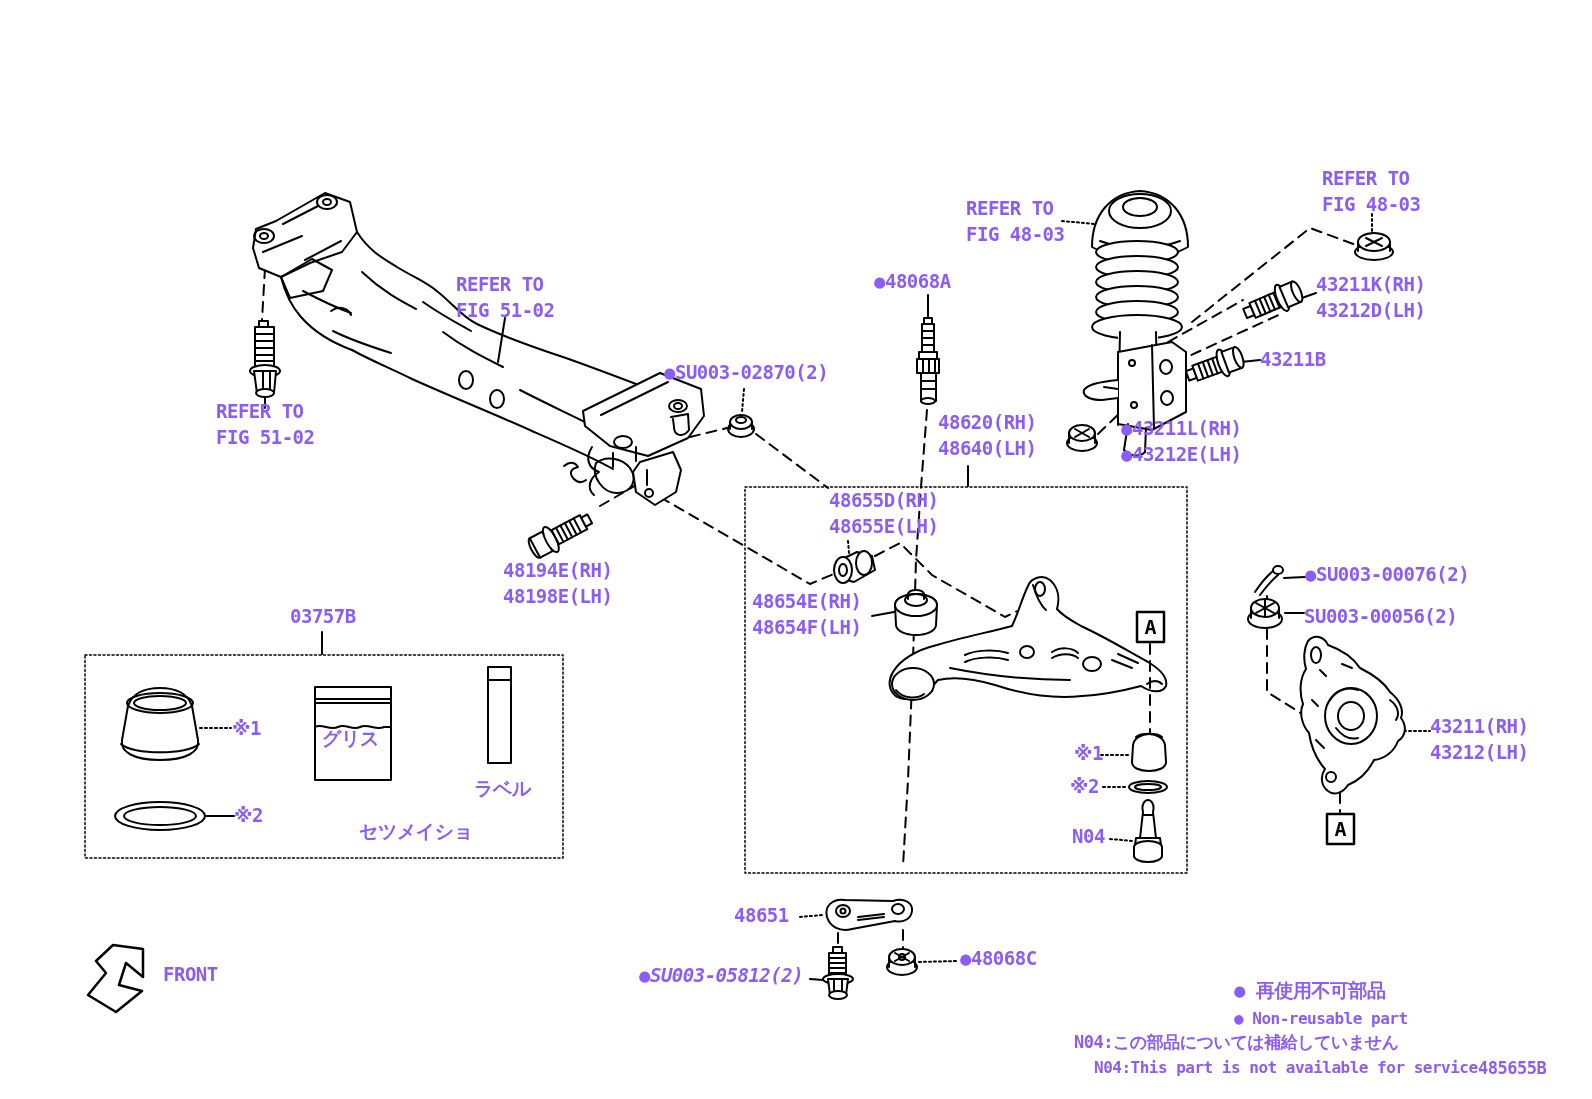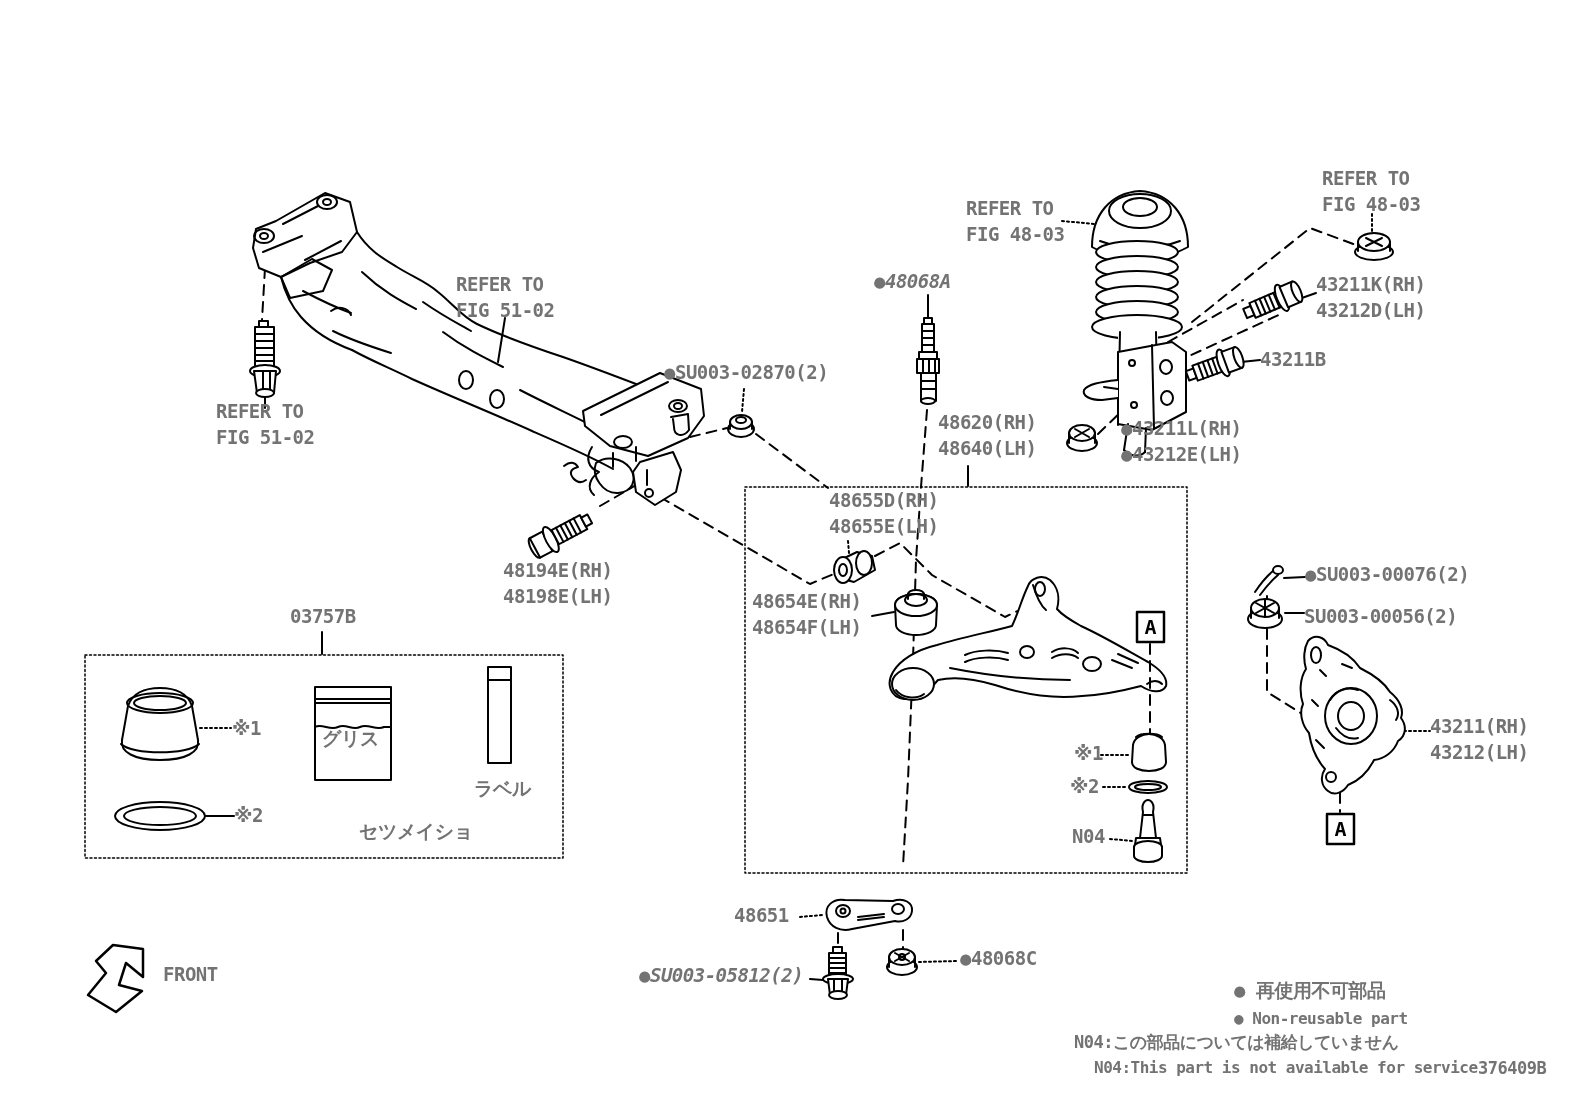--- a/index.html
+++ b/index.html
@@ -1,19 +1,19 @@
 <!DOCTYPE html>
 <html><head>
 <meta charset="utf-8">
 <style>
   html,body{margin:0;padding:0;background:#fff;}
   #stage{position:relative;width:1592px;height:1099px;background:#fff;overflow:hidden;
          font-family:"DejaVu Sans Mono","DejaVu Sans",monospace;}
   #art{position:absolute;left:0;top:0;}
-  .lbl{position:absolute;font-weight:bold;font-size:19px;line-height:1.36;color:#737373;
+  .lbl{position:absolute;font-weight:bold;font-size:19px;line-height:1.36;color:#8b5cf6;
        white-space:pre-line;letter-spacing:-0.5px;}
   .sm{font-size:16px;}
   .md{font-size:17px;}
   .lbl-a{position:absolute;width:27px;height:30px;line-height:30px;text-align:center;
          font-weight:bold;font-size:20px;color:#000;}
 </style>
 </head>
 <body>
 
 <div id="stage">
@@ -328,21 +328,21 @@
 
 <div class="lbl" style="left:456px;top:272px;">REFER TO
 FIG 51-02</div>
 <div class="lbl" style="left:216px;top:399px;">REFER TO
 FIG 51-02</div>
 <div class="lbl" style="left:966px;top:196px;">REFER TO
 FIG 48-03</div>
 <div class="lbl" style="left:1322px;top:166px;">REFER TO
 FIG 48-03</div>
 <div class="lbl" style="left:664px;top:360px;">●SU003-02870(2)</div>
-<div class="lbl" style="left:874px;top:269px;font-style:italic;">●48068A</div>
+<div class="lbl" style="left:874px;top:269px;">●48068A</div>
 <div class="lbl" style="left:938px;top:410px;">48620(RH)
 48640(LH)</div>
 <div class="lbl" style="left:1316px;top:272px;">43211K(RH)
 43212D(LH)</div>
 <div class="lbl" style="left:1260px;top:347px;">43211B</div>
 <div class="lbl" style="left:1121px;top:416px;">●43211L(RH)
 ●43212E(LH)</div>
 <div class="lbl" style="left:829px;top:488px;">48655D(RH)
 48655E(LH)</div>
 <div class="lbl" style="left:752px;top:589px;">48654E(RH)
@@ -365,15 +365,15 @@
 <div class="lbl" style="left:1074px;top:741px;">※1</div>
 <div class="lbl" style="left:1070px;top:774px;">※2</div>
 <div class="lbl" style="left:1072px;top:824px;">N04</div>
 <div class="lbl" style="left:734px;top:903px;">48651</div>
 <div class="lbl" style="left:639px;top:963px;font-style:italic;">●SU003-05812(2)</div>
 <div class="lbl" style="left:960px;top:946px;">●48068C</div>
 <div class="lbl" style="left:1234px;top:978px;">● 再使用不可部品</div>
 <div class="lbl sm" style="left:1234px;top:1008px;">● Non-reusable part</div>
 <div class="lbl md" style="left:1074px;top:1031px;">N04:この部品については補給していません</div>
 <div class="lbl sm" style="left:1074px;top:1057px;padding-left:20px;">N04:This part is not available for service</div>
-<div class="lbl md" style="left:1478px;top:1057px;">376409B</div>
+<div class="lbl md" style="left:1478px;top:1057px;">485655B</div>
 
 </div>
 
 </body></html>

